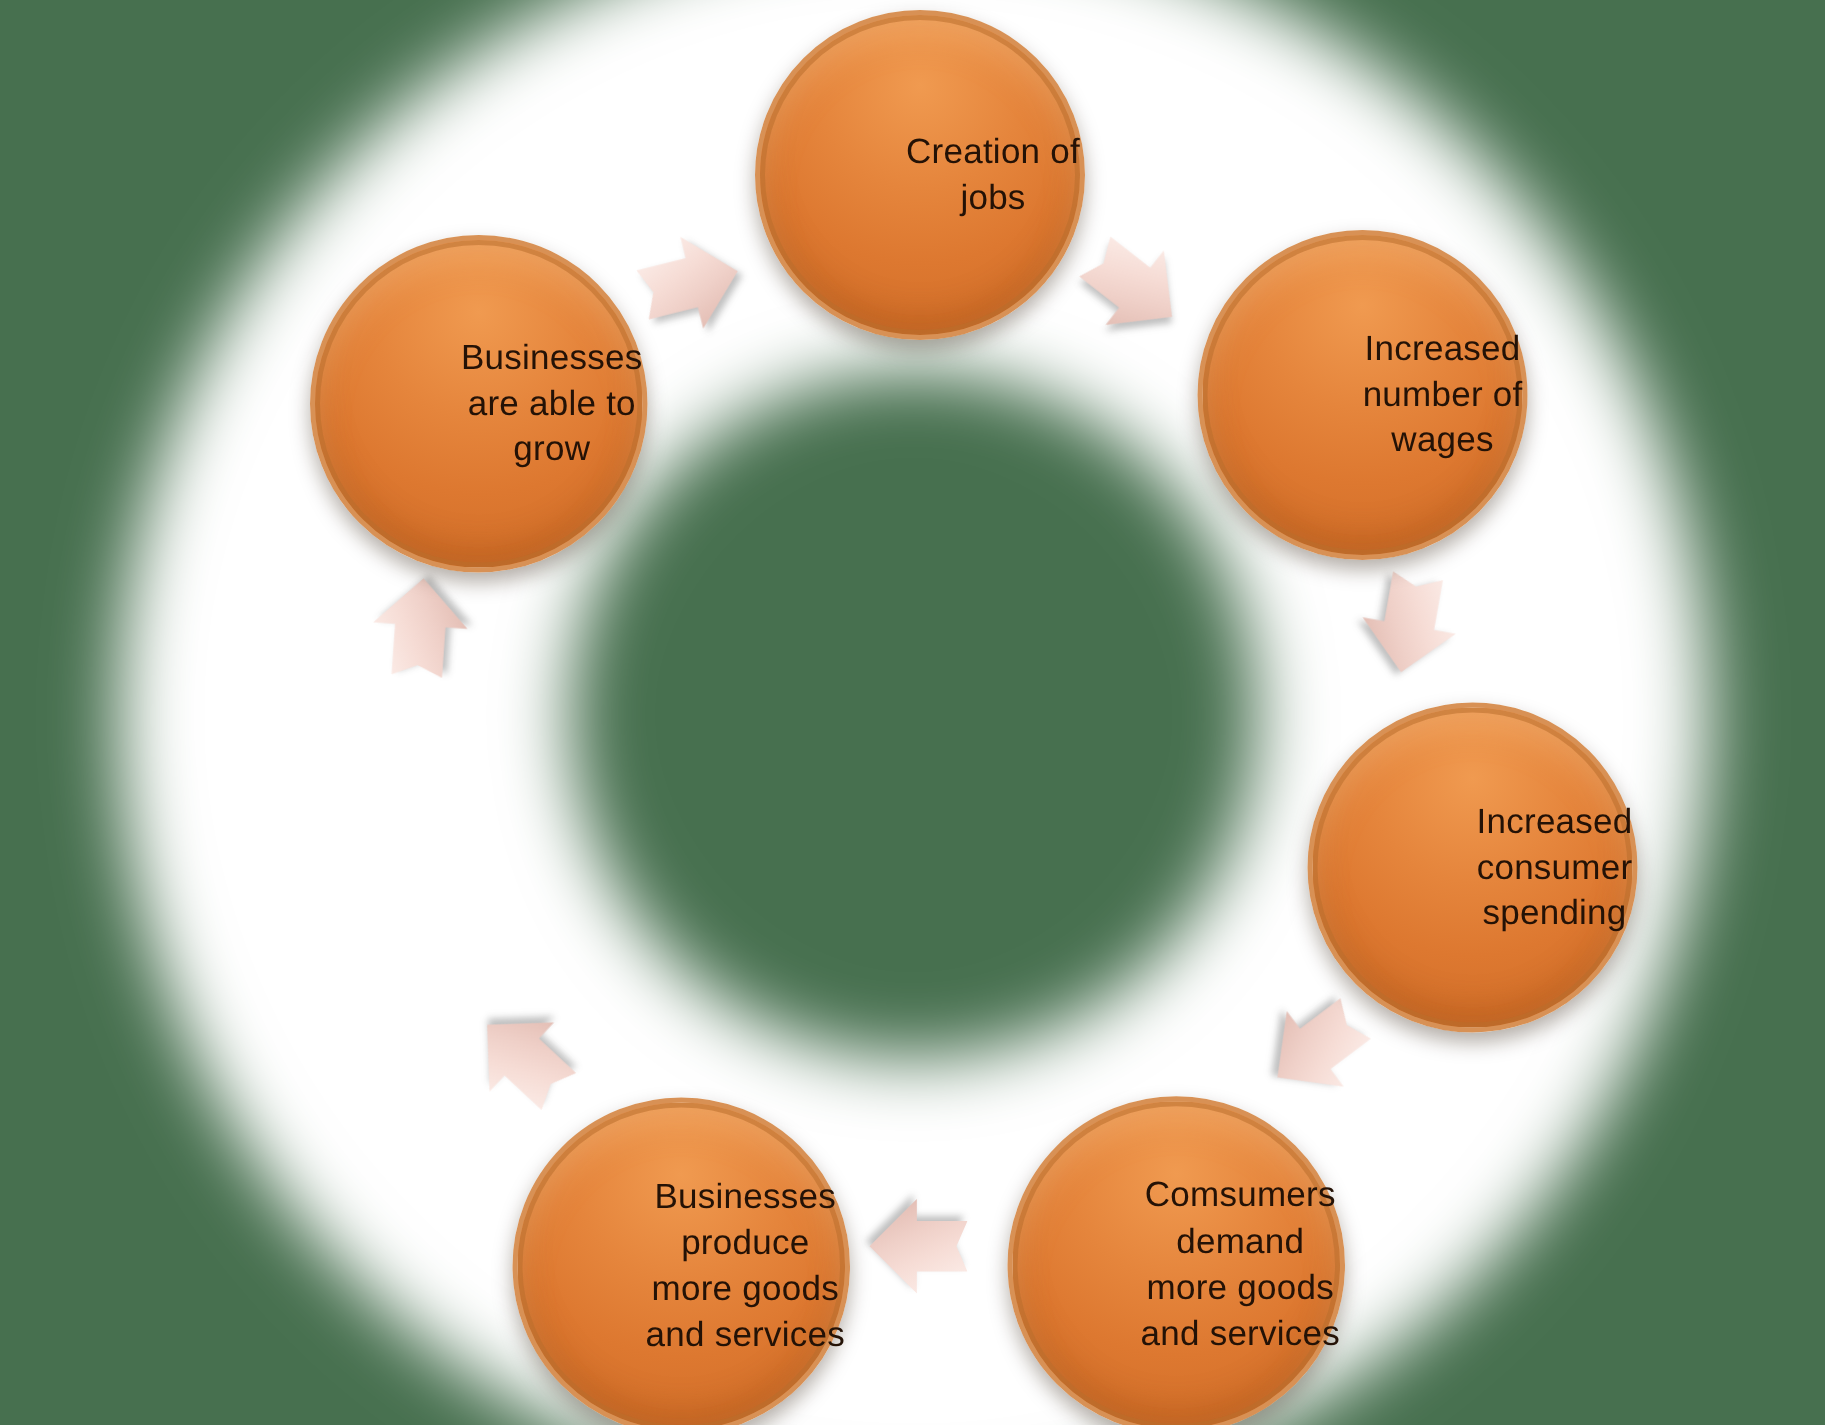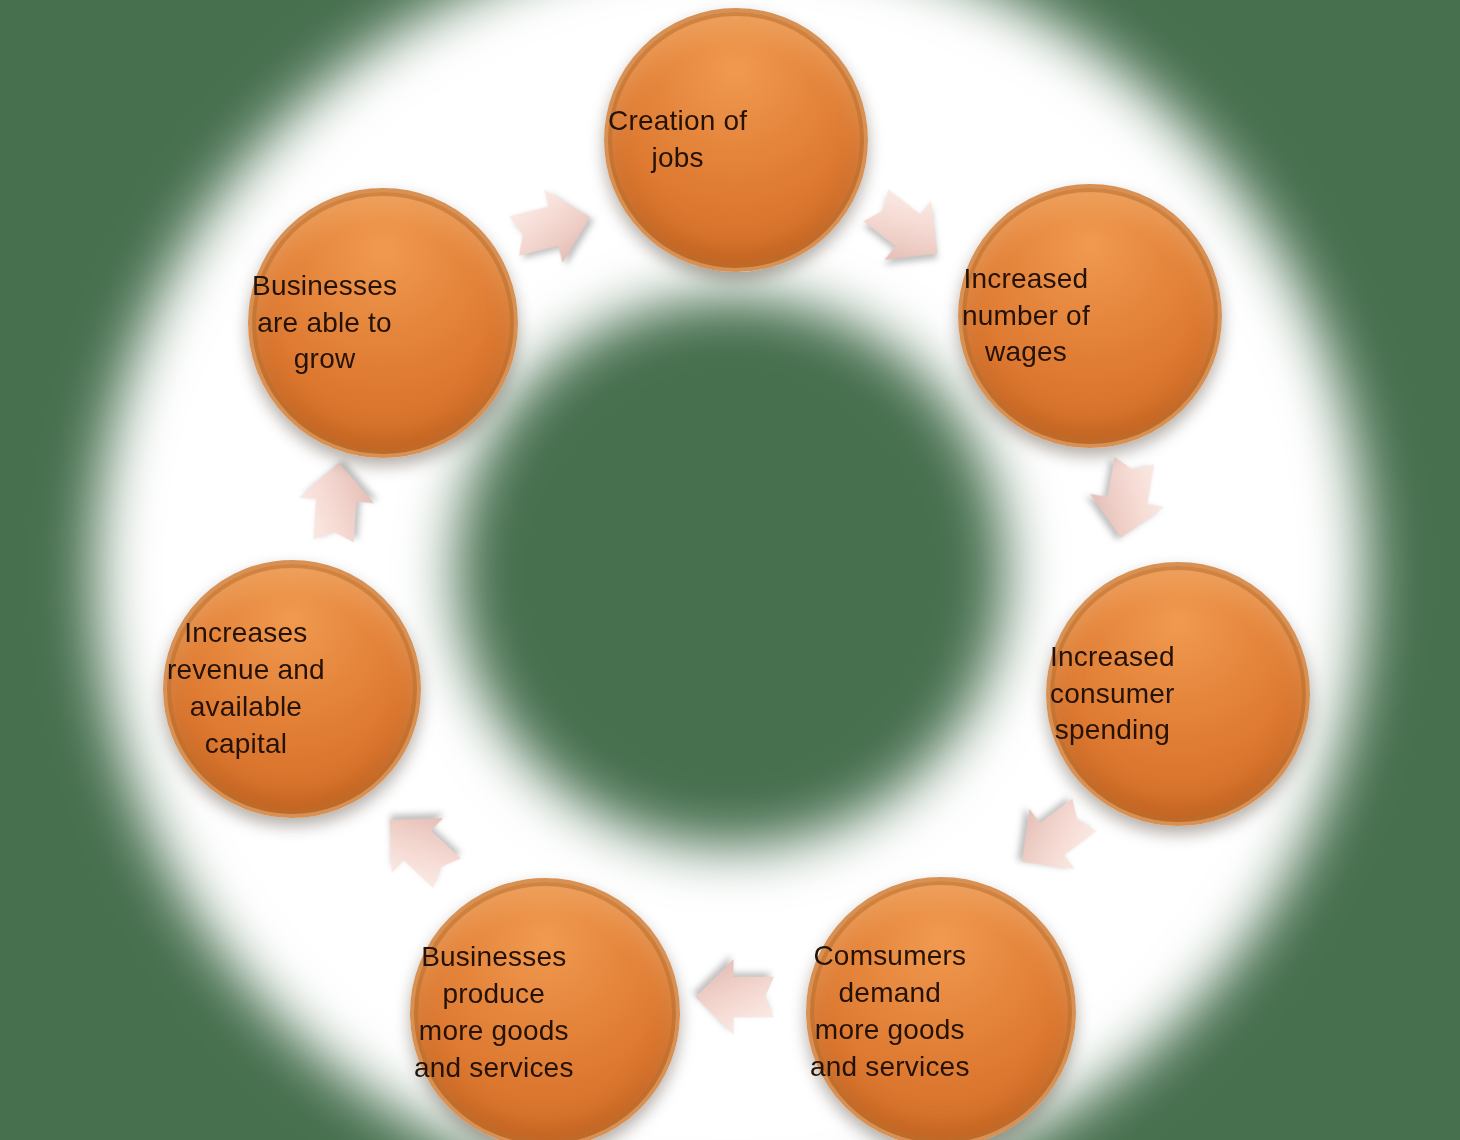--- a/index.html
+++ b/index.html
@@ -7,21 +7,21 @@
   #canvas{
     position:relative;
     width:1460px;height:1140px;
     background:#47704f;
     overflow:hidden;
   }
   #halo{position:absolute;left:0;top:0;z-index:1;}
   .node{
     position:absolute;z-index:3;
     border-radius:50%;
-    display:flex;align-items:center;justify-content:flex-start;
+    display:flex;align-items:center;justify-content:flex-end;
     text-align:center;
     background:radial-gradient(circle at 50% 22%, #f09a50 0%, #e5853c 35%, #dd7830 60%, #d3702a 85%, #cc6a26 100%);
     border:4px solid #d89155;
     box-shadow:
       inset 0 0 0 4px rgba(186,110,44,.55),
       inset 0 14px 26px rgba(255,214,160,.35),
       inset 0 -14px 26px rgba(140,62,10,.30),
       0 8px 16px rgba(40,22,6,.35);
   }
   .node-label{
@@ -91,26 +91,20 @@
 demand
 more goods
 and services</span>
   </div>
   <div class="node n-produce">
     <span class="node-label">Businesses
 produce
 more goods
 and services</span>
   </div>
-  <div class="node n-revenue">
-    <span class="node-label">Increases
-revenue and
-available
-capital</span>
-  </div>
   <div class="node n-grow">
     <span class="node-label">Businesses
 are able to
 grow</span>
   </div>
 
   <div class="arrow a-grow-jobs">
       <div class="arrow-shape"></div>
     </div>
   <div class="arrow a-jobs-wages">

